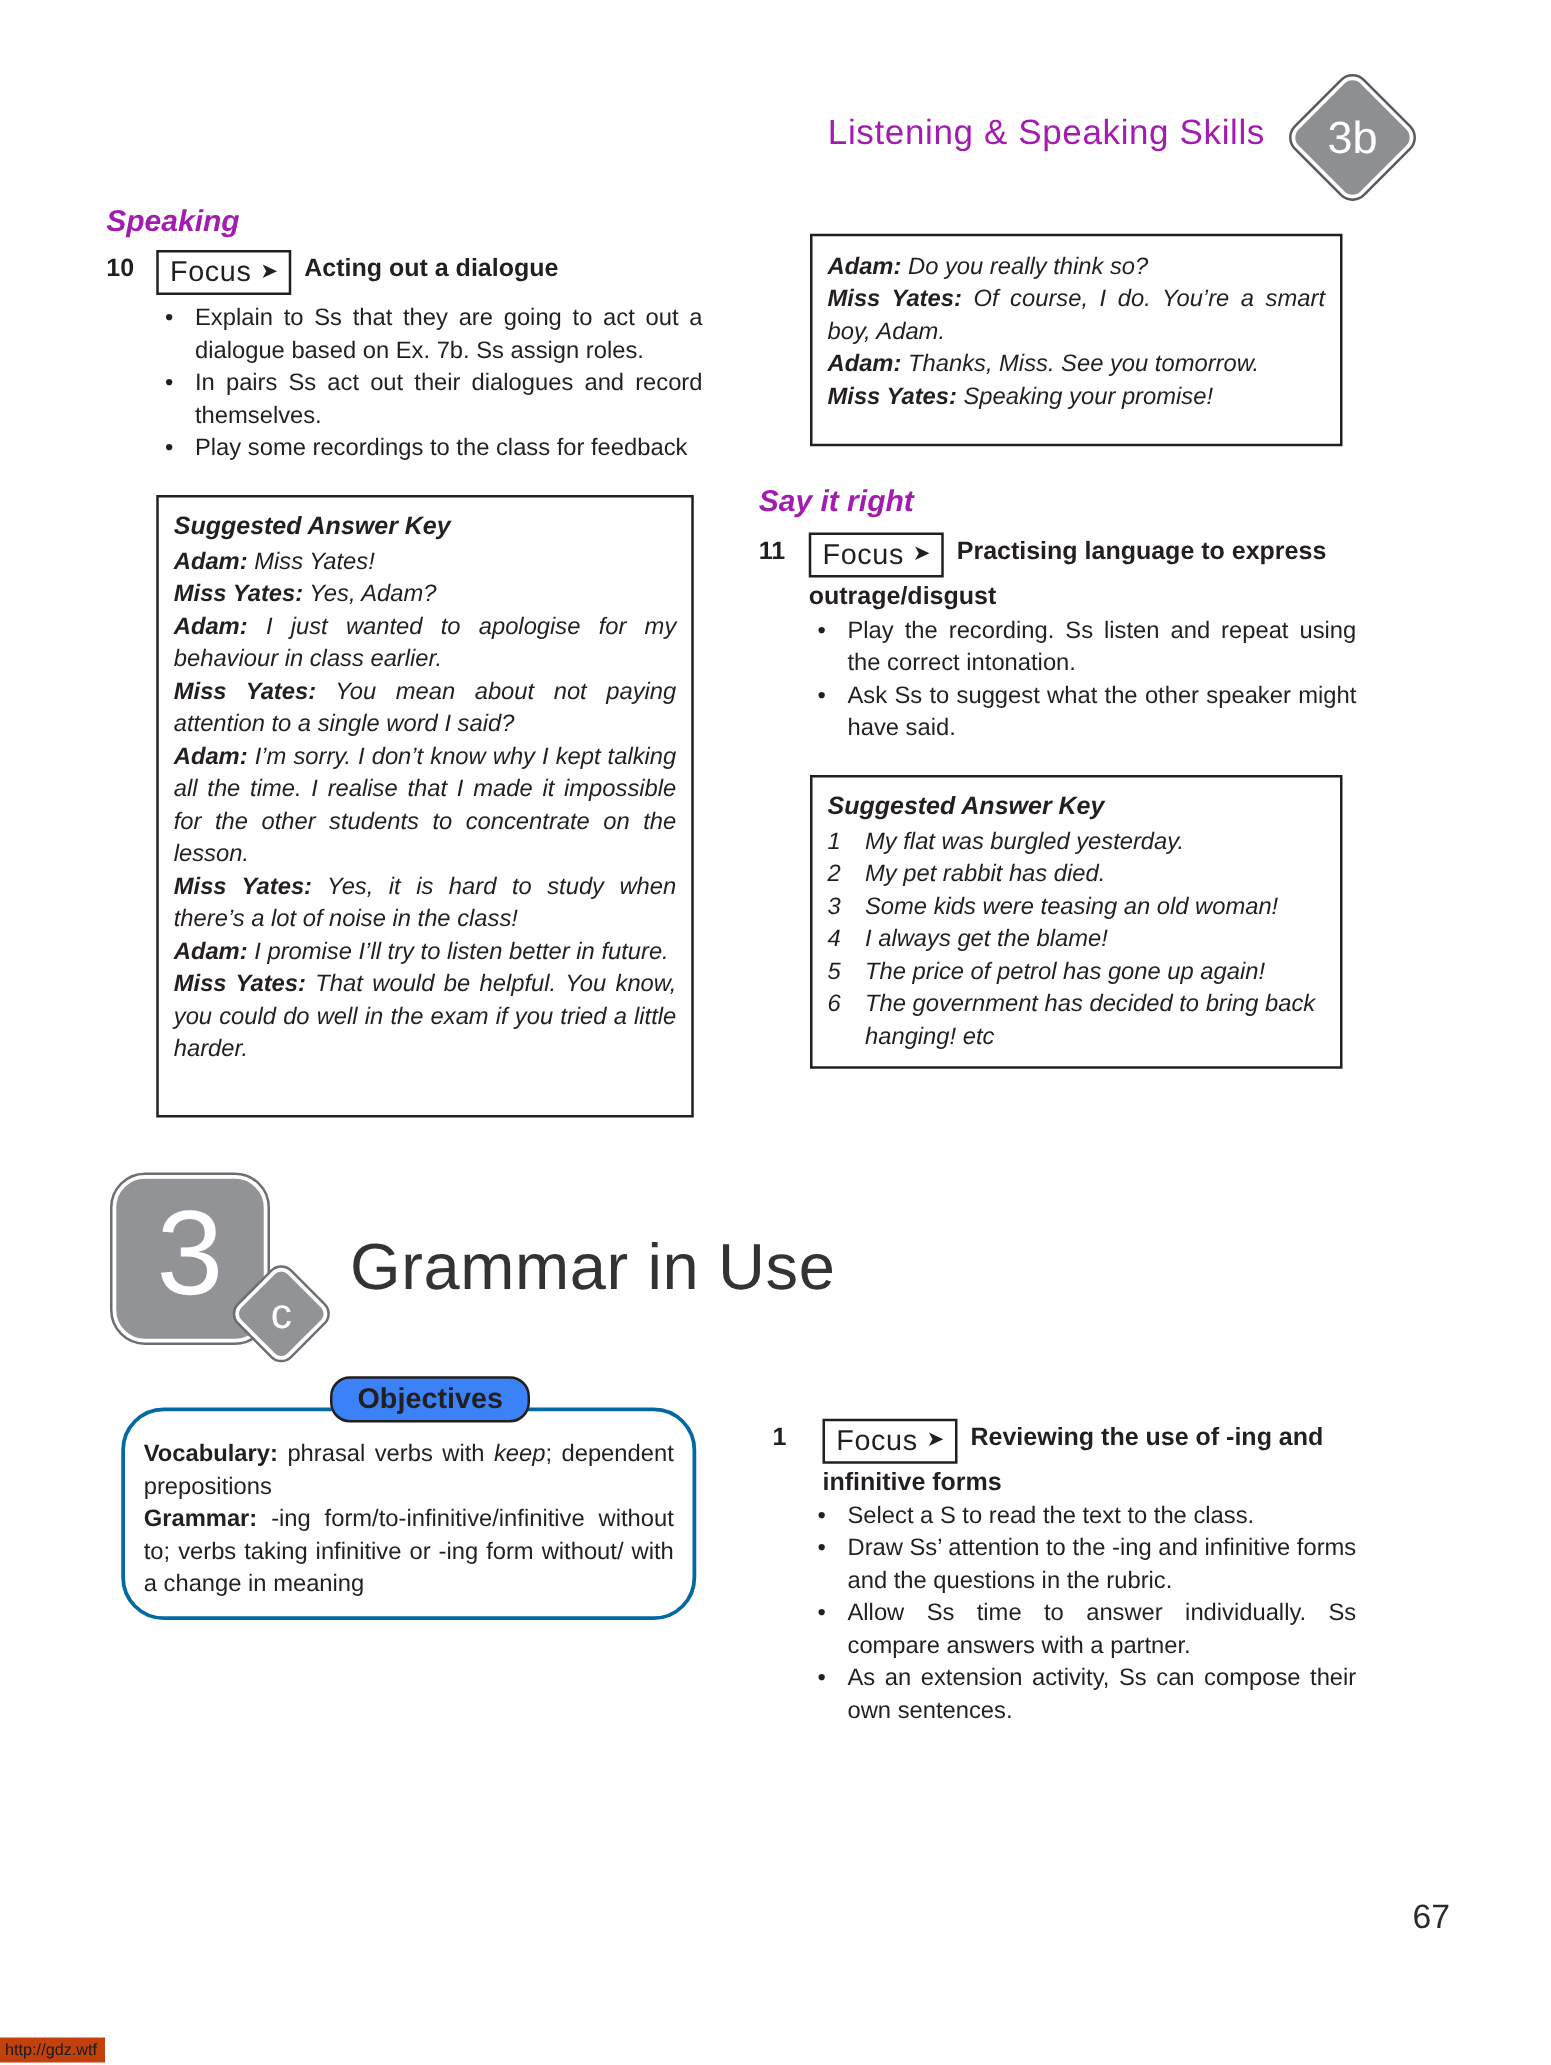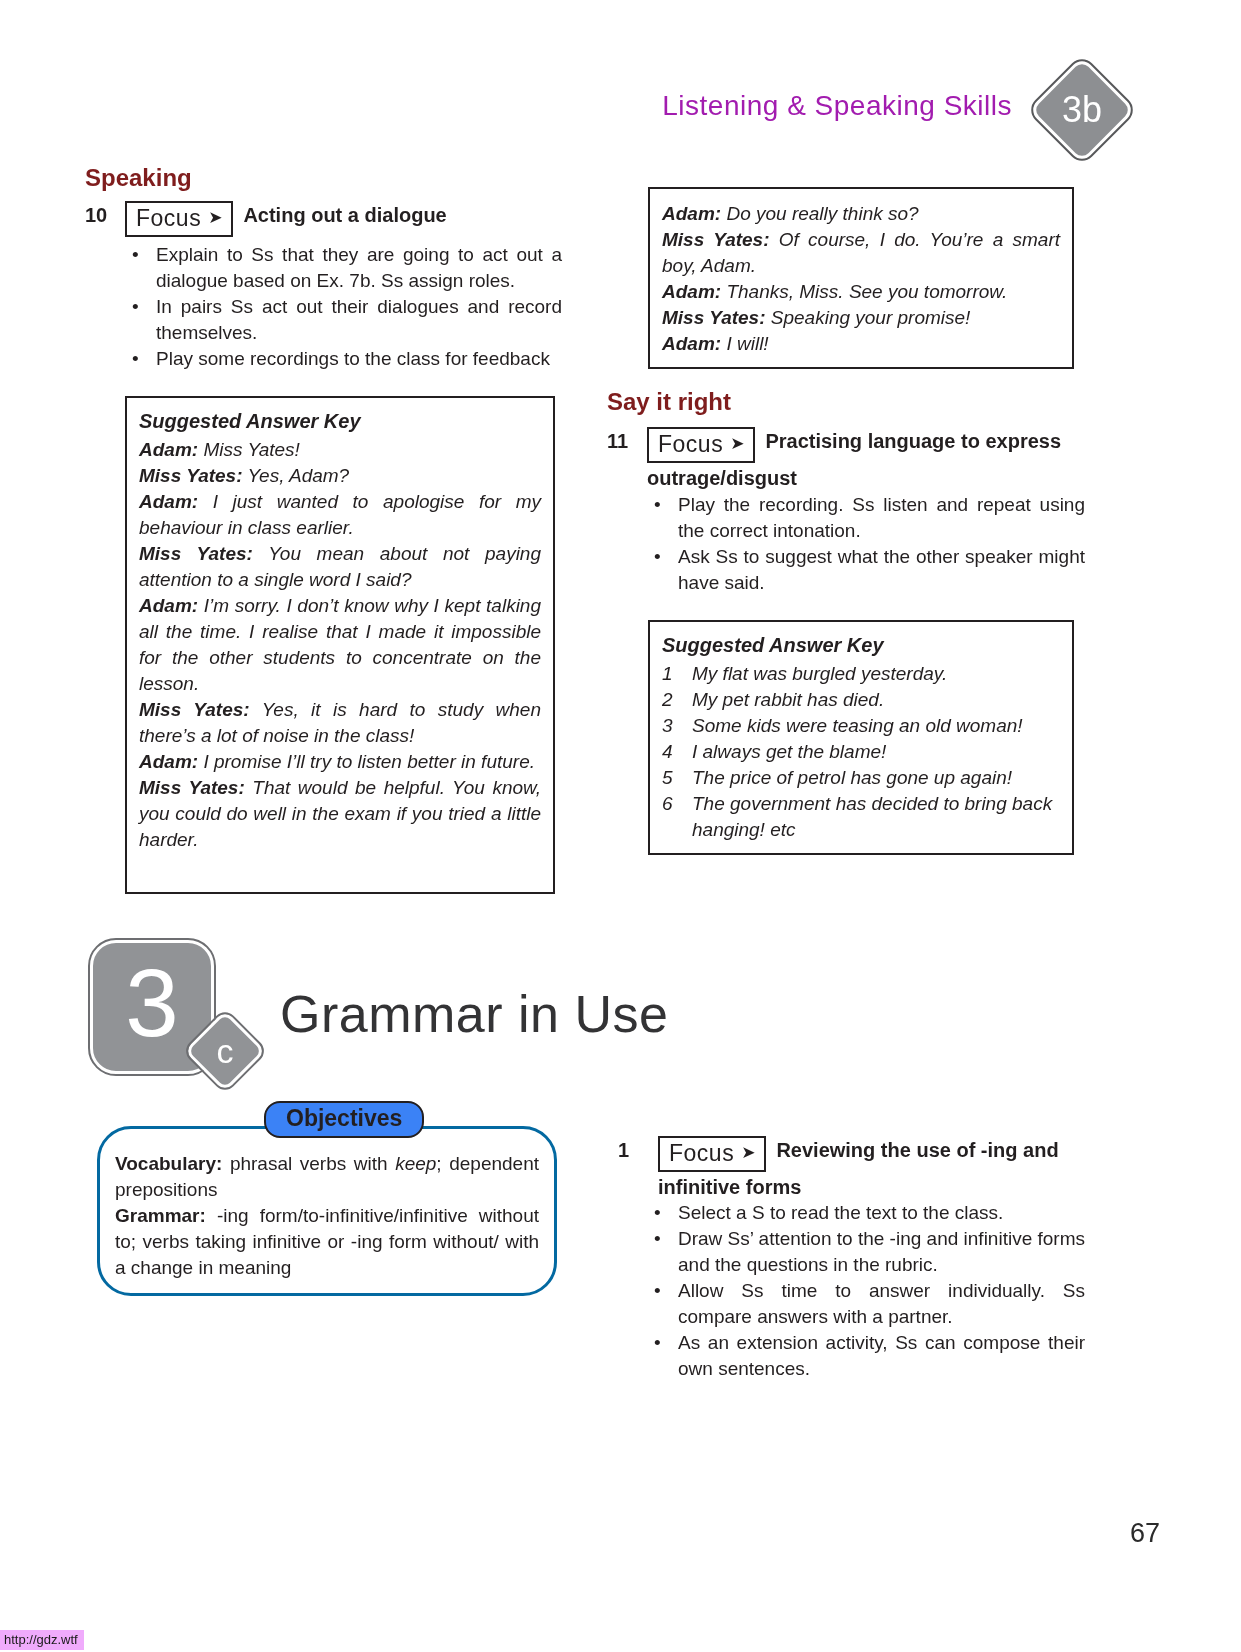--- a/index.html
+++ b/index.html
@@ -36,21 +36,21 @@
     display: flex; align-items: center; justify-content: center;
   }
   .badge-diamond span {
     transform: rotate(-45deg);
     color: #ffffff;
     font-size: 36px;
     font-weight: 500;
   }
 
   
-  .col-heading { position: absolute; font-size: 24px; font-weight: 700; color: #7f1d1d; }
+  .col-heading { position: absolute; font-size: 24px; font-weight: 700; color: #a21caf; font-style: italic; }
   .focus-row { position: absolute; display: flex; align-items: flex-start; }
   .item-num { font-size: 20px; font-weight: 700; width: 40px; flex: 0 0 40px; padding-top: 4px; }
   .focus-content { font-size: 20px; font-weight: 700; line-height: 30px; }
   .focus-box {
     display: inline-flex; align-items: center;
     border: 2px solid #231f20;
     padding: 0 9px 2px 9px;
     margin-right: 10px;
     vertical-align: -4px;
   }
@@ -145,21 +145,21 @@
   }
   .obj-text { font-size: 19px; line-height: 26px; text-align: justify; }
   .obj-text b { font-weight: 700; }
   .obj-text i { font-style: italic; }
 
   
   .page-number { position: absolute; left: 1100px; top: 1518px; width: 60px; text-align: right; font-size: 27px; color: #2b2b2b; }
   .watermark {
     position: absolute;
     left: 0; bottom: 2px;
-    background: #f0abfc;
+    background: #c2410c;
     color: #1a1a1a;
     font-size: 13px;
     padding: 2px 6px 3px 4px;
   }
 </style>
 </head>
 <body>
 
 <div class="page">
 
@@ -196,21 +196,20 @@
     <p class="dlg"><b>Miss Yates:</b> <span>Yes, it is hard to study when there’s a lot of noise in the class!</span></p>
     <p class="dlg"><b>Adam:</b> <span>I promise I’ll try to listen better in future.</span></p>
     <p class="dlg"><b>Miss Yates:</b> <span>That would be helpful. You know, you could do well in the exam if you tried a little harder.</span></p>
   </div>
 
   <div class="key-box" style="left:648px; top:187px; width:426px; min-height:170px;">
     <p class="dlg"><b>Adam:</b> <span>Do you really think so?</span></p>
     <p class="dlg"><b>Miss Yates:</b> <span>Of course, I do. You’re a smart boy, Adam.</span></p>
     <p class="dlg"><b>Adam:</b> <span>Thanks, Miss. See you tomorrow.</span></p>
     <p class="dlg"><b>Miss Yates:</b> <span>Speaking your promise!</span></p>
-    <p class="dlg"><b>Adam:</b> <span>I will!</span></p>
   </div>
 
   <div class="col-heading" style="left:607px; top:388px;">Say it right</div>
 
   <div class="focus-row" style="left:607px; top:426px; width:475px;">
     <span class="item-num">11</span>
     <div class="focus-content" style="width:430px;">
       <span class="focus-box">
           <span class="focus-word">Focus</span>
           <span class="focus-arrow">➤</span>

